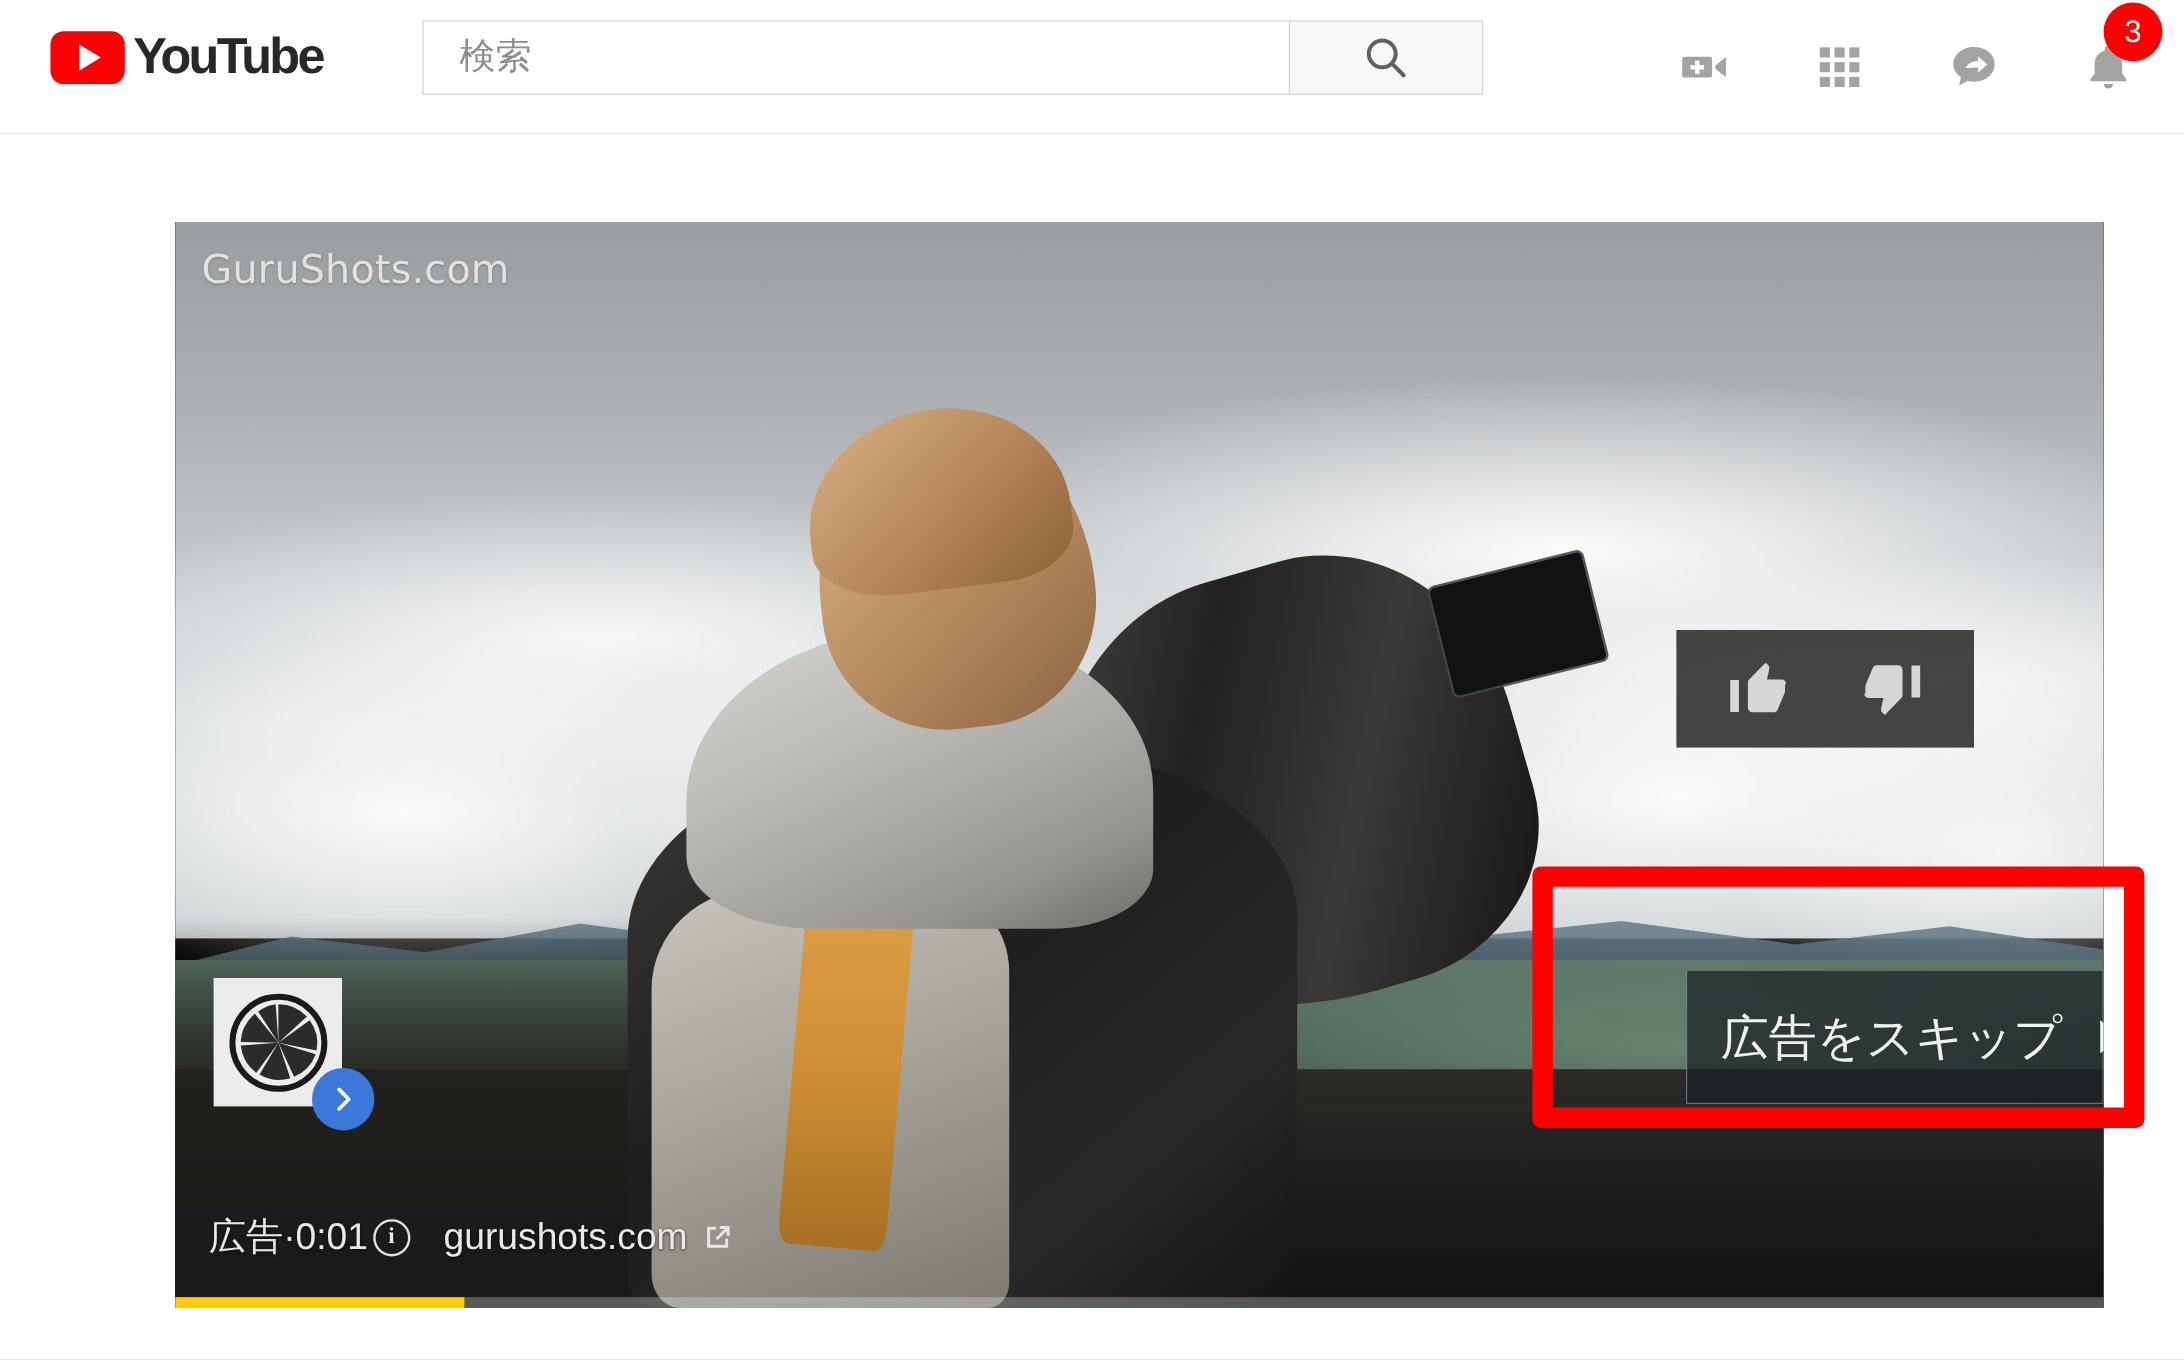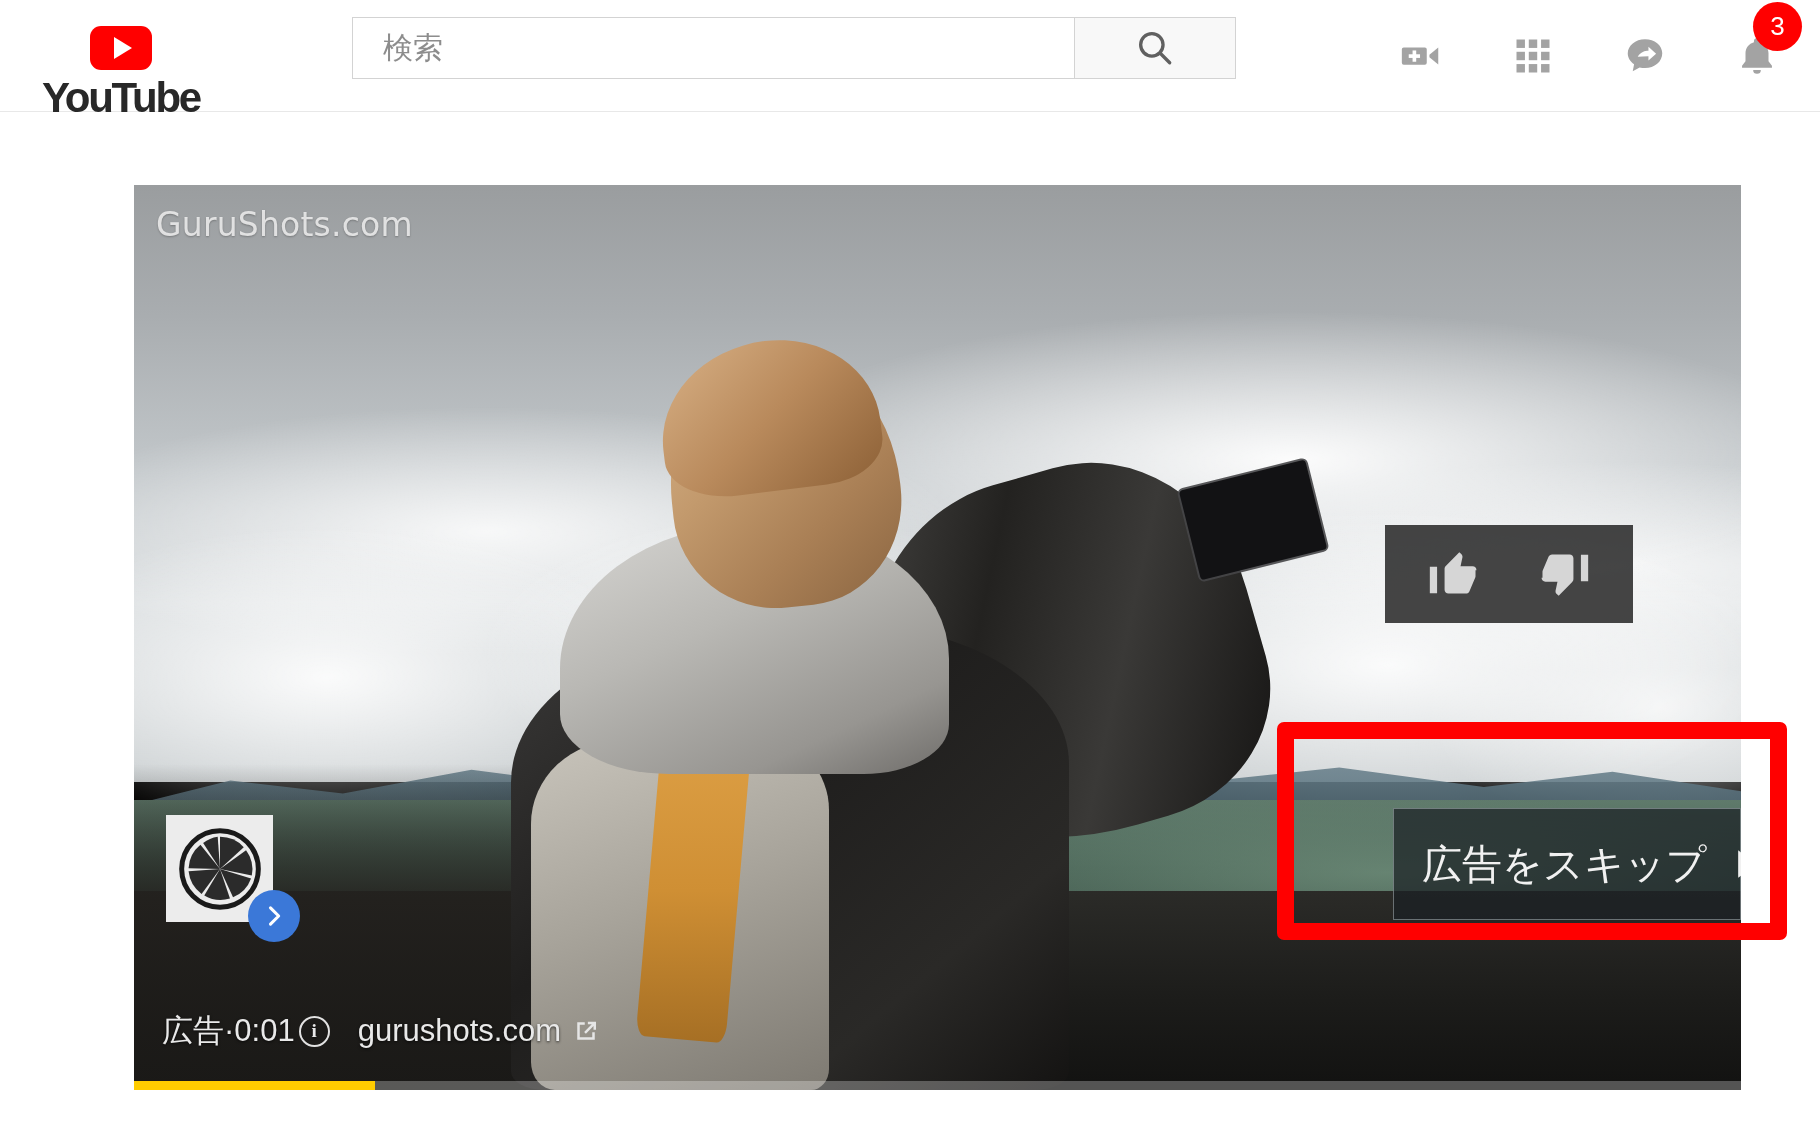--- a/index.html
+++ b/index.html
@@ -27,21 +27,20 @@
     border-bottom: 1px solid #e8e8e8;
     box-sizing: border-box;
   }
   .logo-block {
     position: absolute;
     left: 42px; top: 26px;
     display: flex;
     align-items: center;
     gap: 7px;
     cursor: pointer;
-    flex-direction: column;
   }
   .logo-mark {
     width: 62px; height: 44px;
     background: #ff0000;
     border-radius: 11px;
     display: flex;
     align-items: center;
     justify-content: center;
   }
   .logo-mark .tri {
@@ -124,21 +123,21 @@
     font-weight: 500;
     display: flex;
     align-items: center;
     justify-content: center;
     box-sizing: border-box;
   }
 
   
   #player {
     position: absolute;
-    left: 134px;
+    left: 146px;
     top: 185px;
     width: 1607px;
     height: 905px;
     overflow: hidden;
     background: #000000;
   }
   .video-canvas {
     position: absolute;
     inset: 0;
     overflow: hidden;

